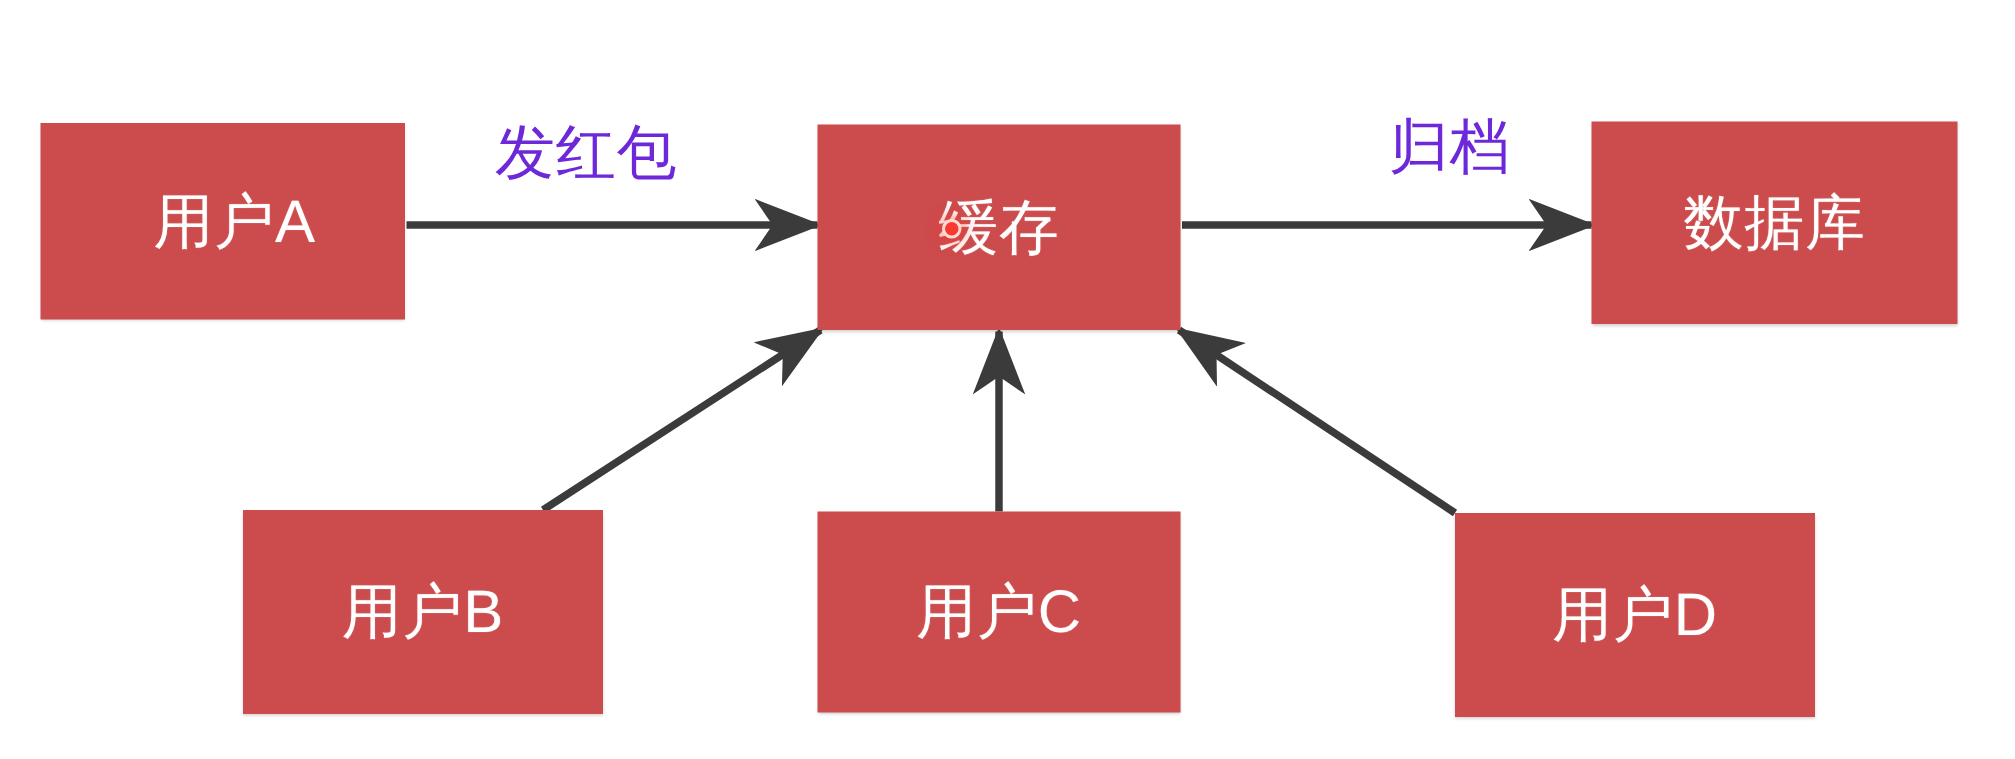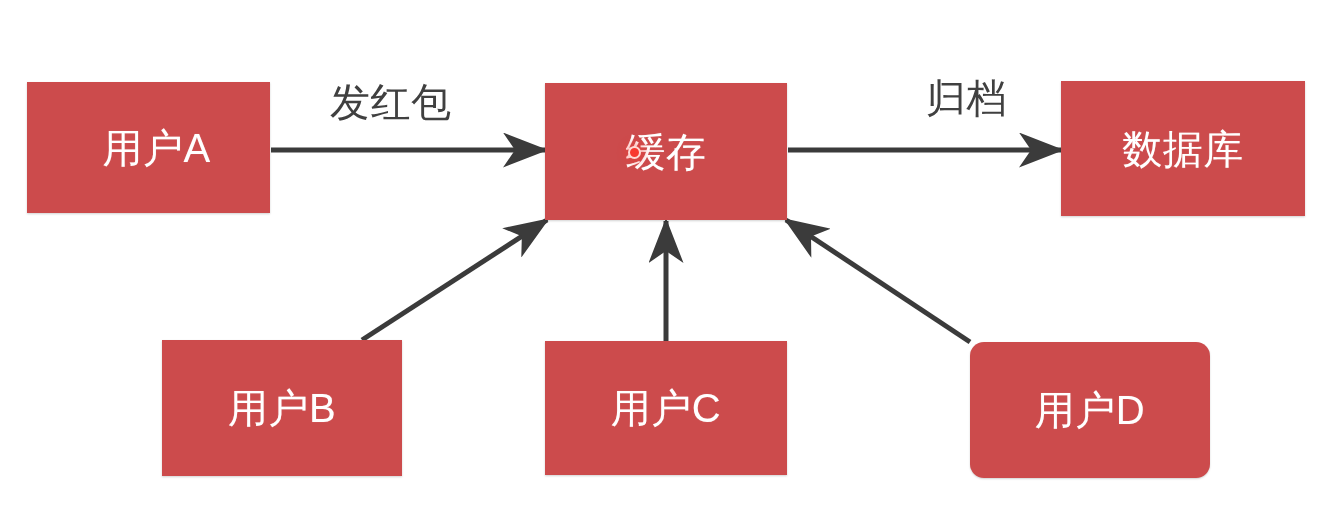--- a/index.html
+++ b/index.html
@@ -38,21 +38,21 @@
   .node-label {
     color: #ffffff;
     font-size: 40px;
     line-height: 1;
     letter-spacing: 0.5px;
     white-space: nowrap;
     text-shadow: 0 0 1px rgba(255,255,255,0.35);
   }
   .edge-label {
     position: absolute;
-    color: #404040;
+    color: #6d28d9;
     font-size: 40px;
     line-height: 1;
     white-space: nowrap;
     letter-spacing: 0.5px;
   }
   .cursor-dot {
     position: absolute;
     width: 13px;
     height: 13px;
     border-radius: 50%;
@@ -98,21 +98,21 @@
   </div>
 
   <div class="node-box" style="left:122px; top:340px; width:240px; height:136px;margin-left:40px;">
     <span class="node-label">用户B</span>
   </div>
 
   <div class="node-box" style="left:545px; top:341px; width:242px; height:134px;text-align:right;">
     <span class="node-label">用户C</span>
   </div>
 
-  <div class="node-box" style="left:970px; top:342px; width:240px; height:136px;border-radius:14px;">
+  <div class="node-box" style="left:970px; top:342px; width:240px; height:136px;">
     <span class="node-label">用户D</span>
   </div>
 
   <div class="edge-label" style="left:330px; top:82px;">发红包</div>
 
   <div class="edge-label" style="left:926px; top:78px;">归档</div>
 
   <div class="cursor-dot" style="left:628px; top:146px;"></div>
 
 </div>

